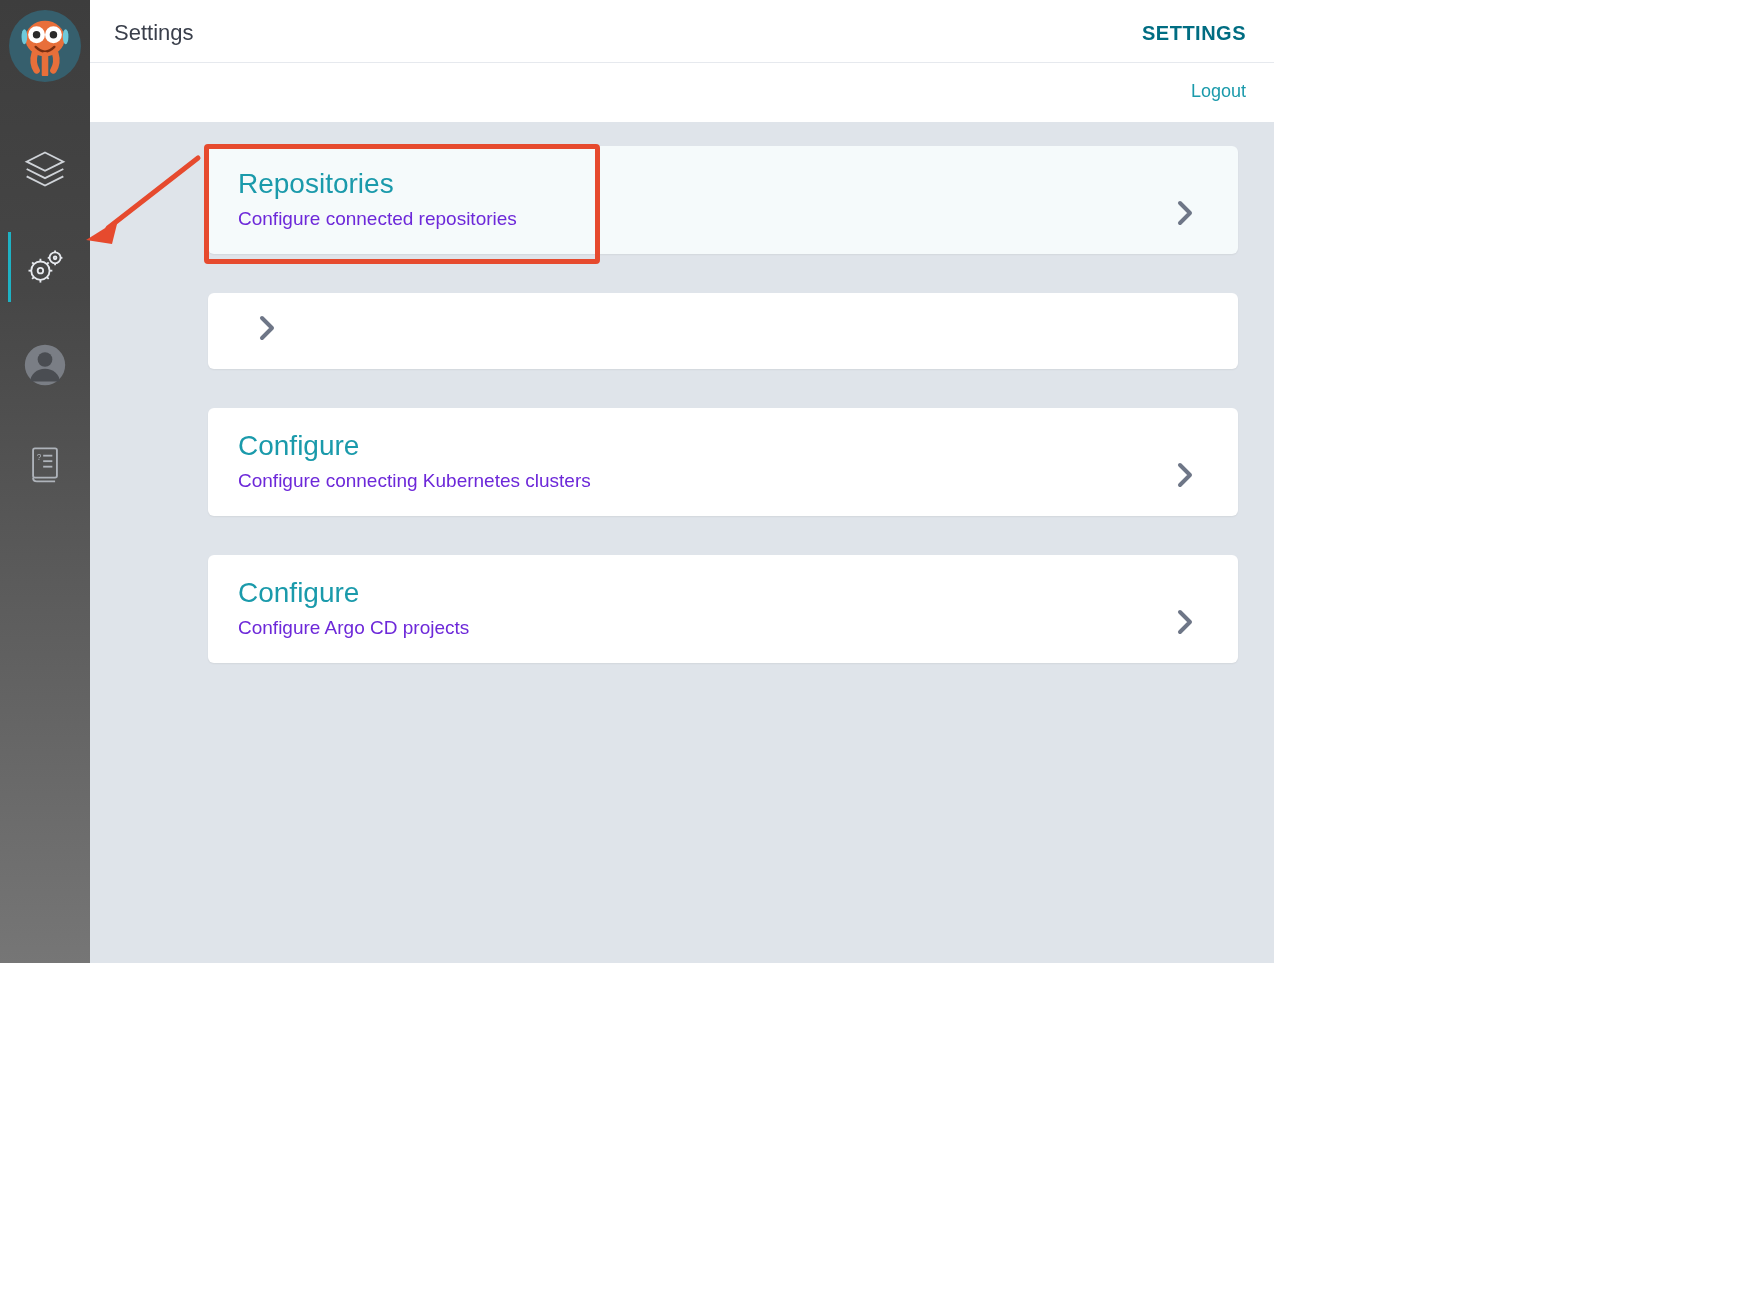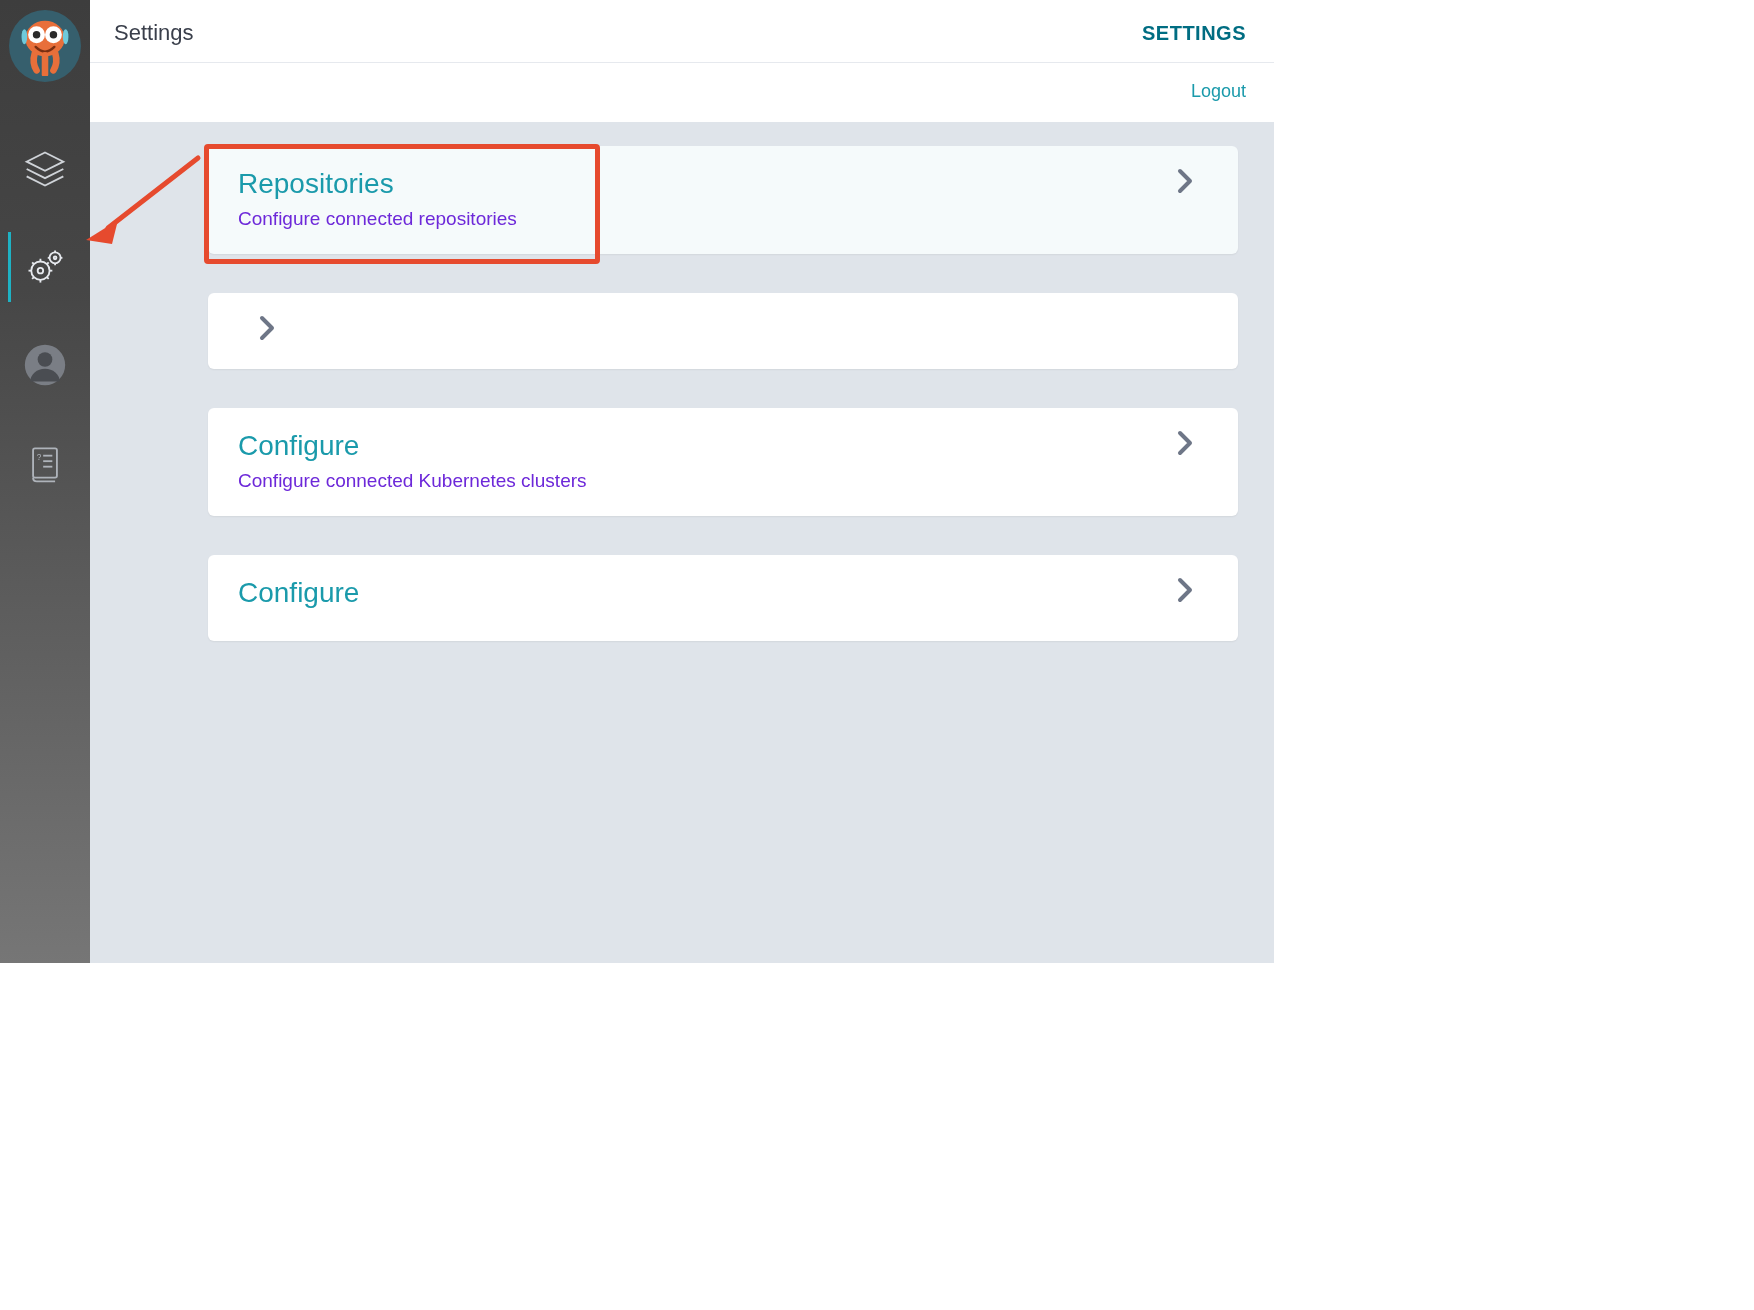--- a/index.html
+++ b/index.html
@@ -100,21 +100,21 @@
     padding: 24px 36px 0 118px;
     position: relative;
     overflow: auto;
   }
   .card {
     background: #fff;
     border-radius: 6px;
     padding: 22px 44px 24px 30px;
     margin-bottom: 39px;
     display: flex;
-    align-items: flex-start;
+    align-items: flex-end;
     justify-content: space-between;
     box-shadow: 0 1px 2px rgba(0,0,0,0.06);
     cursor: pointer;
     position: relative;
   }
   .card.highlight {
     background: #f5fafb;
   }
   .card-text { flex: 1; min-width: 0; }
   .card-title {
@@ -241,32 +241,33 @@
         <div class="card-chevron">
           <svg viewBox="0 0 18 26">
               <path d="M4 3 l10 10 -10 10" fill="none" stroke="#6e7687" stroke-width="4" stroke-linecap="round" stroke-linejoin="round"></path>
             </svg>
         </div>
       </div>
 
       <div class="card">
         <div class="card-text">
           <div class="card-title">Configure</div>
-          <div class="card-desc">Configure connected Kubernetes clusters</div>
+          <div class="card-desc">Configure connecting Kubernetes clusters</div>
         </div>
         <div class="card-chevron">
           <svg viewBox="0 0 18 26">
               <path d="M4 3 l10 10 -10 10" fill="none" stroke="#6e7687" stroke-width="4" stroke-linecap="round" stroke-linejoin="round"></path>
             </svg>
         </div>
       </div>
 
       <div class="card">
         <div class="card-text">
           <div class="card-title">Configure</div>
+          <div class="card-desc">Configure Argo CD projects</div>
         </div>
         <div class="card-chevron">
           <svg viewBox="0 0 18 26">
               <path d="M4 3 l10 10 -10 10" fill="none" stroke="#6e7687" stroke-width="4" stroke-linecap="round" stroke-linejoin="round"></path>
             </svg>
         </div>
       </div>
 
     </div>
   </main>

